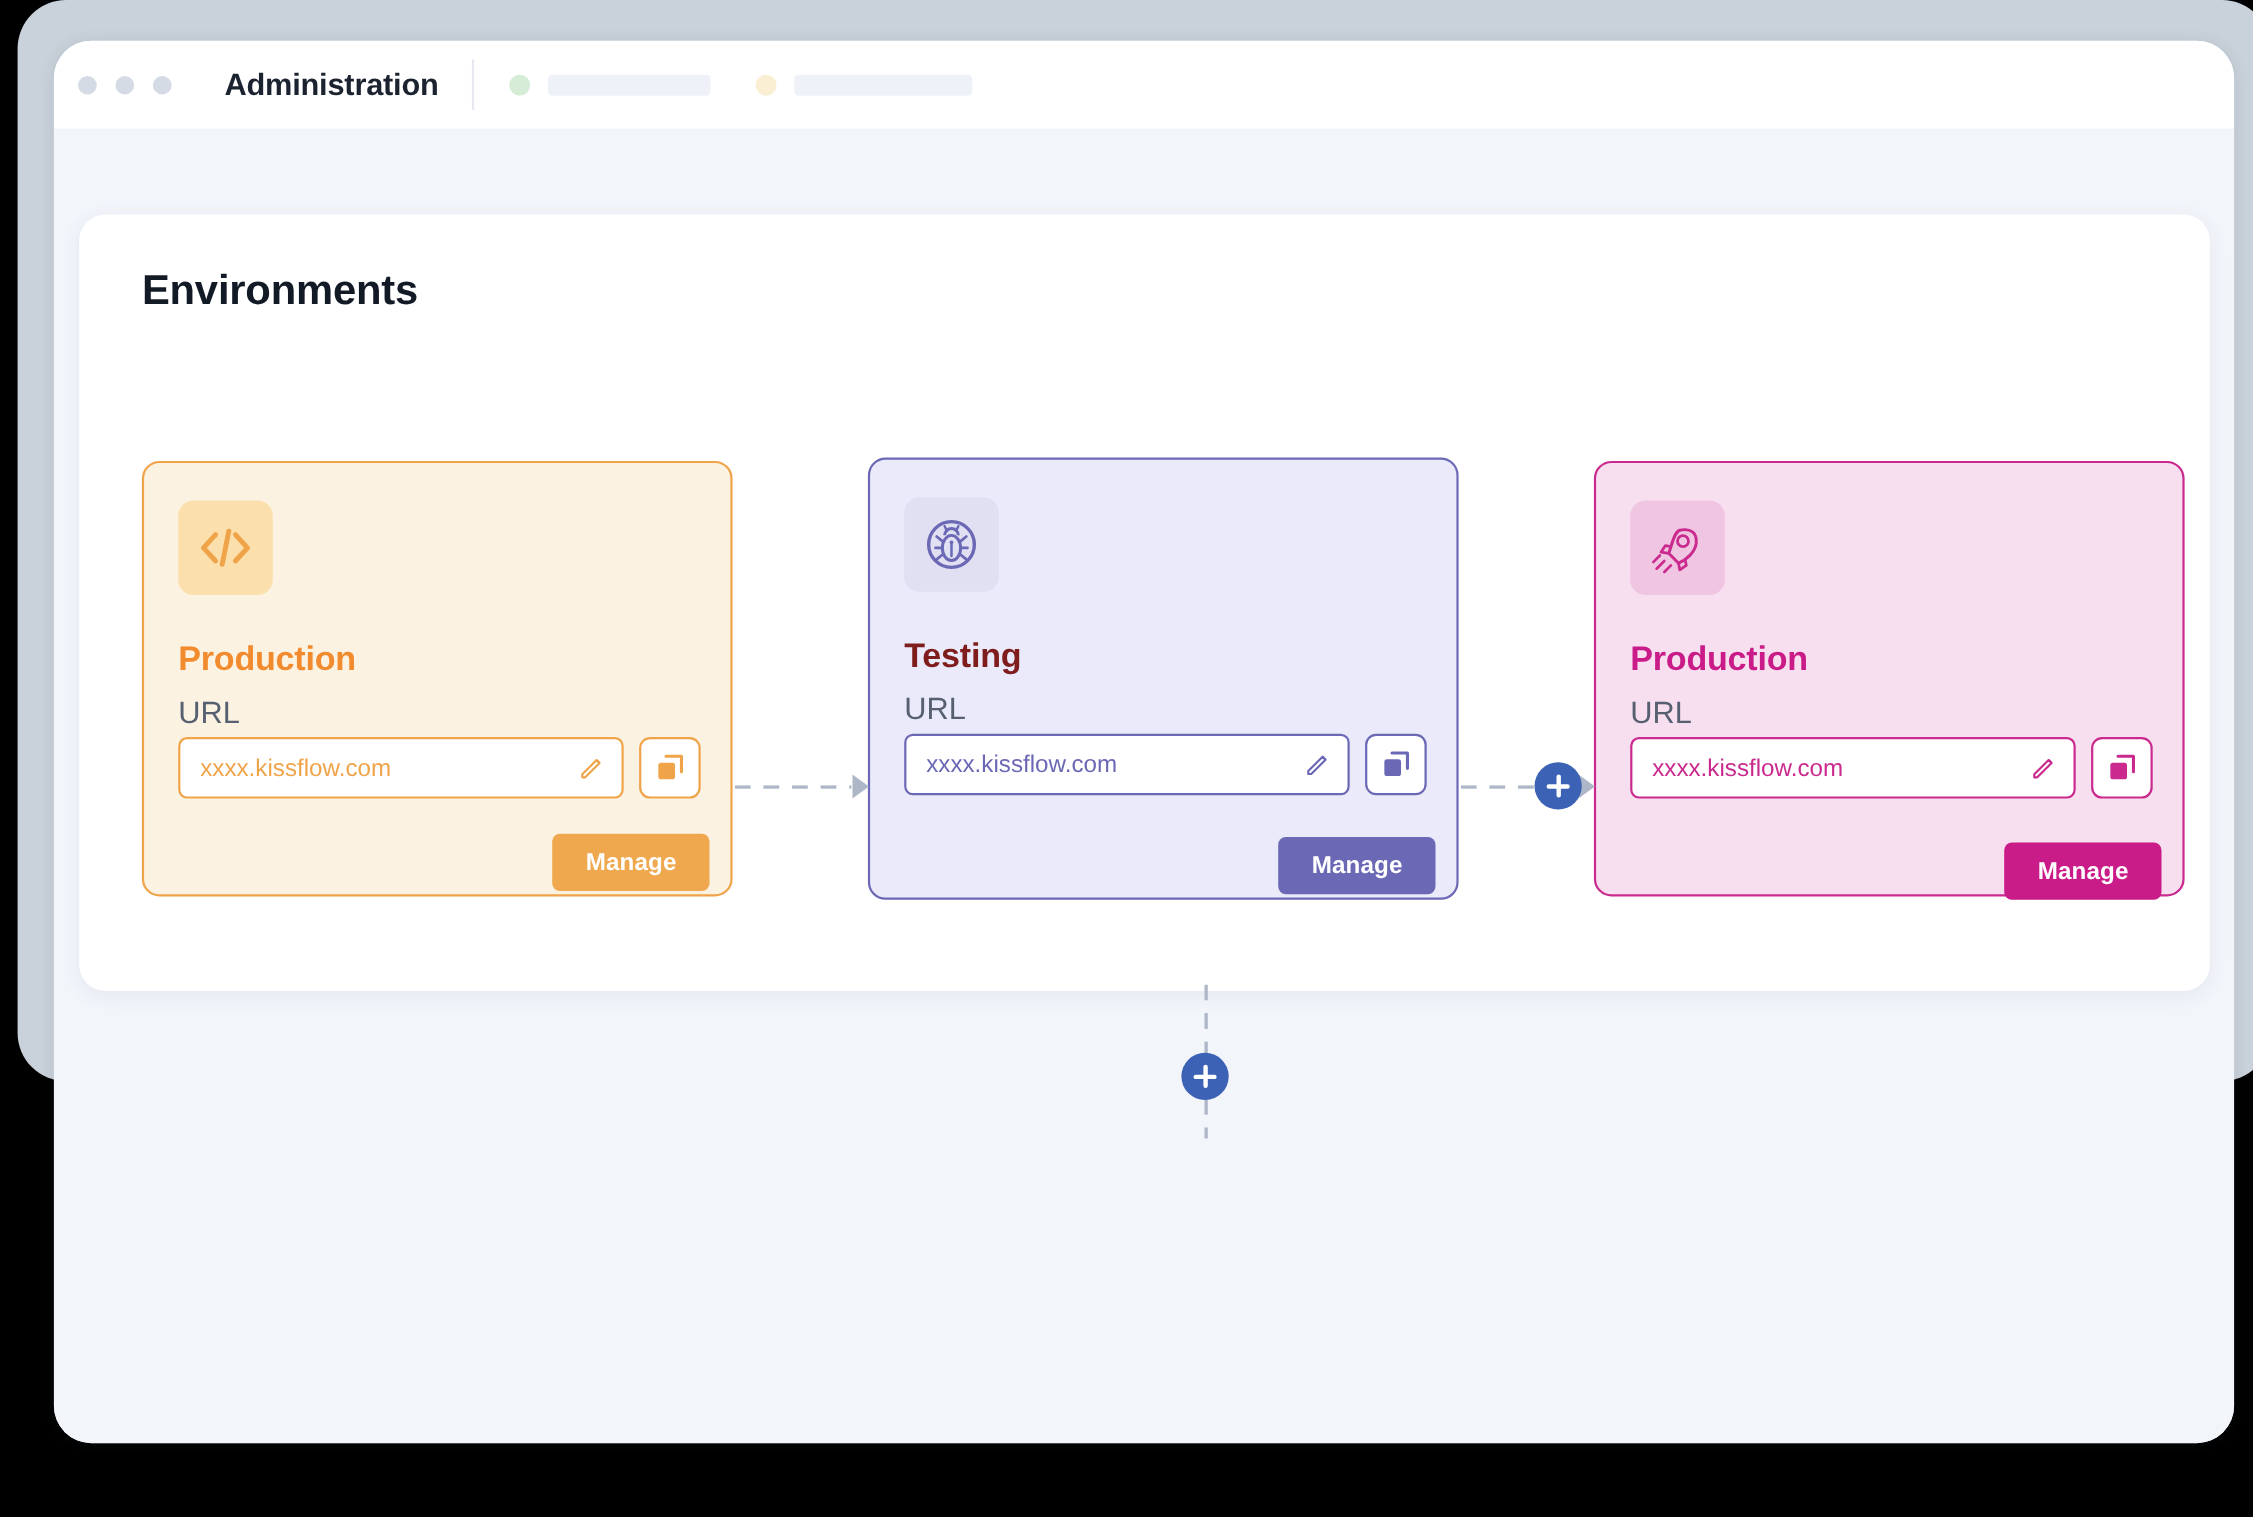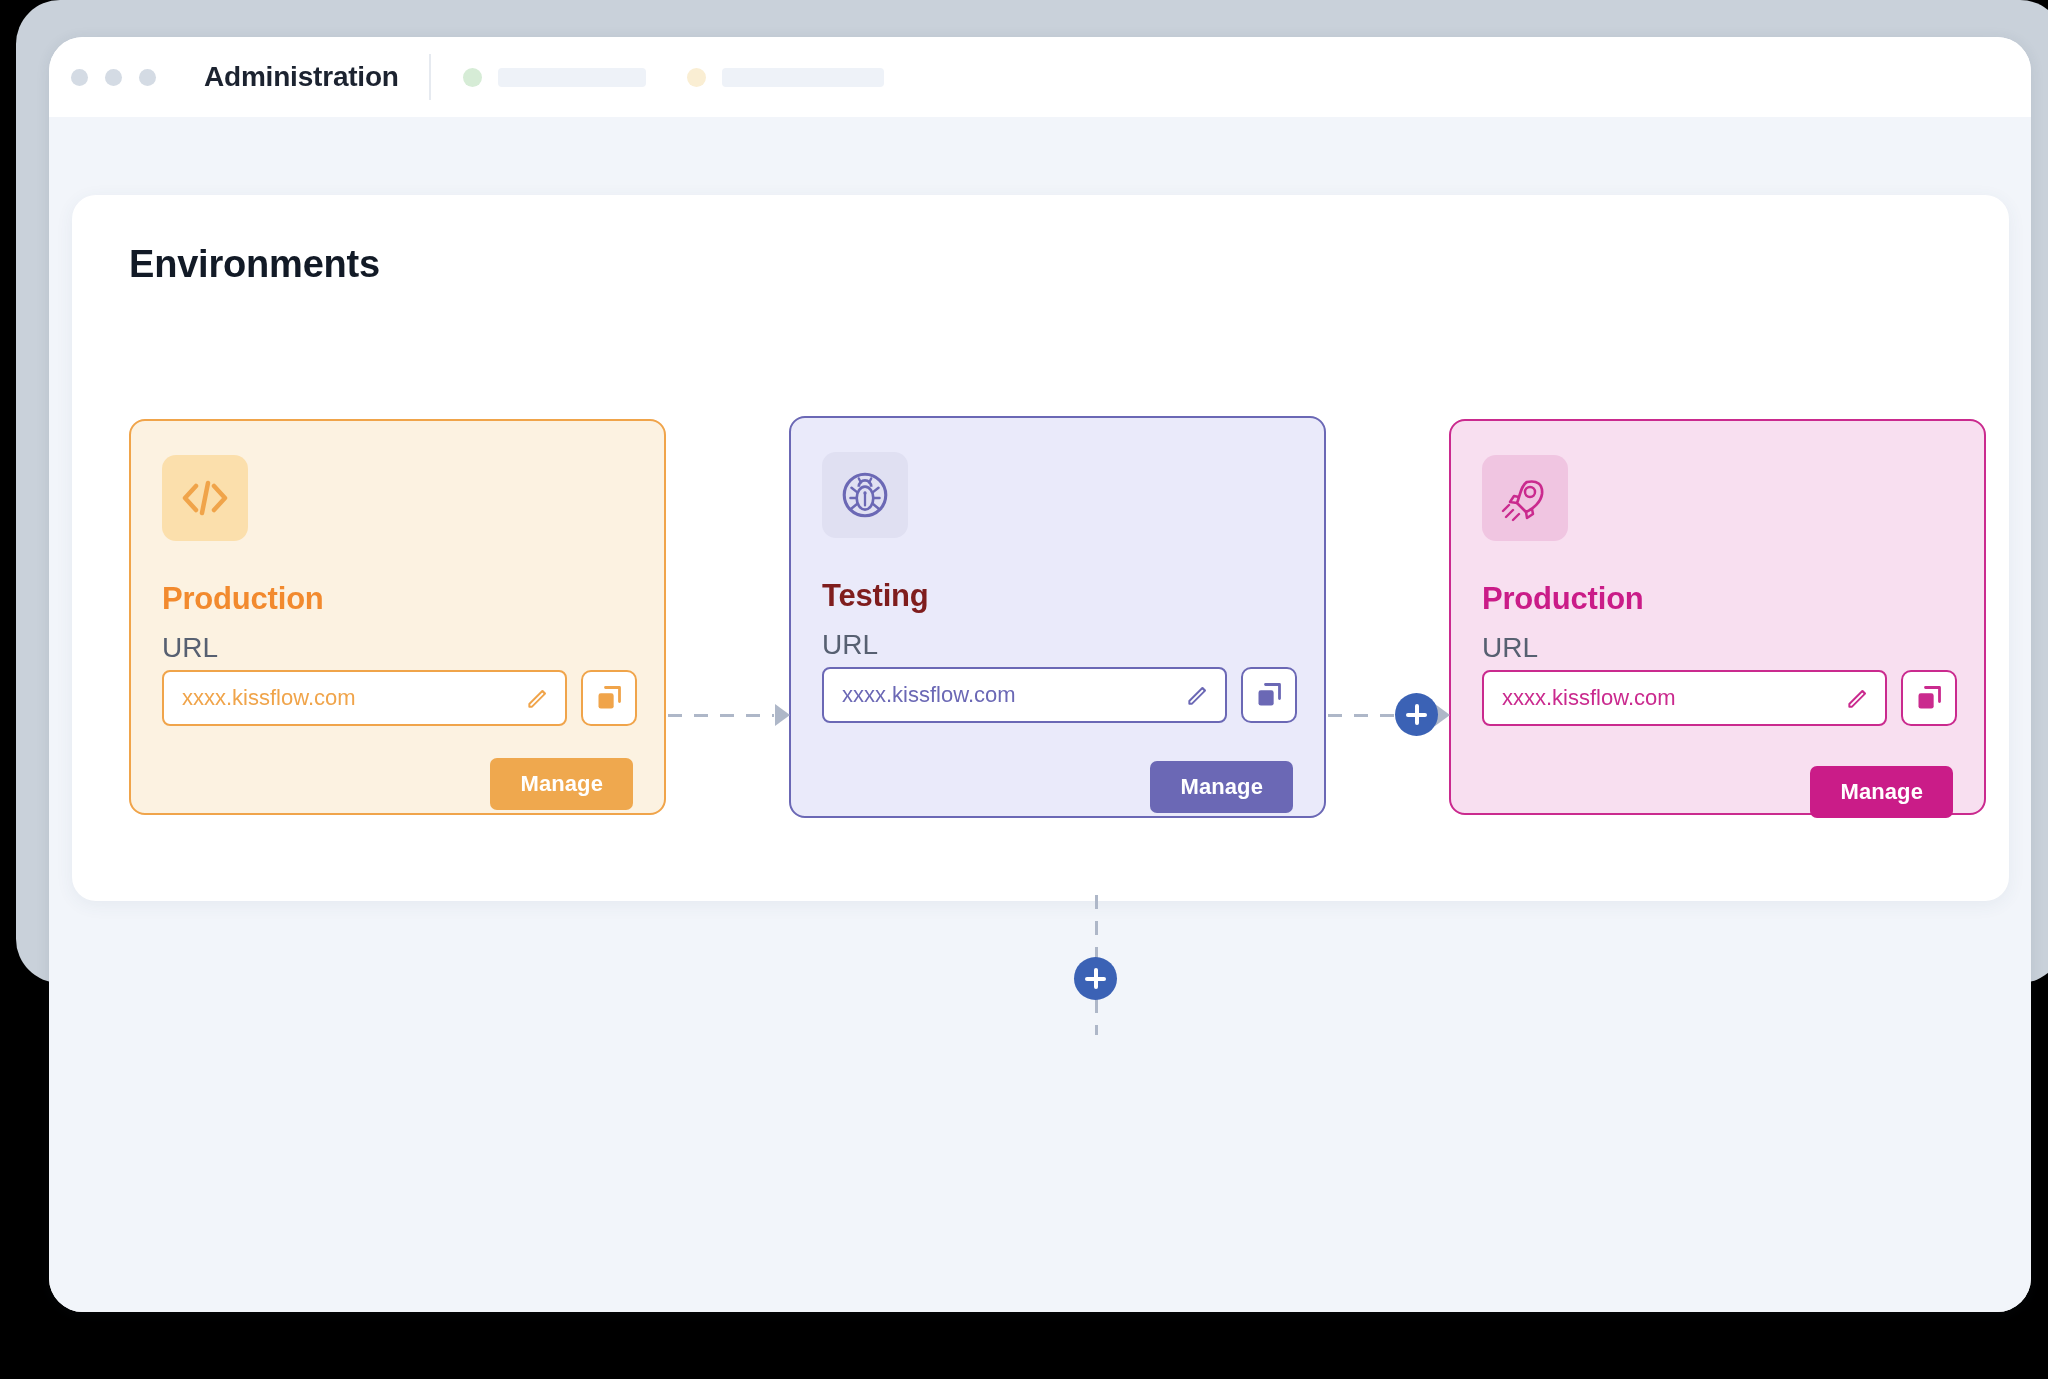--- a/index.html
+++ b/index.html
@@ -216,21 +216,21 @@
     align-items: center;
     justify-content: center;
     cursor: pointer;
   }
   .dev .copy-btn     { left: 450px; border-color: #f0a44a; }
   .testing .copy-btn { left: 450px; border-color: #6b68b5; }
   .prod .copy-btn    { left: 450px; border-color: #ca2a8e; }
 
   .manage-btn {
     position: absolute;
-    right: 31px;
+    right: 19px;
     top: 337px;
     padding: 0 30px;
     height: 52px;
     border: none;
     border-radius: 7px;
     color: #ffffff;
     font-size: 22px;
     font-weight: bold;
     font-family: "Liberation Sans", sans-serif;
     cursor: pointer;

